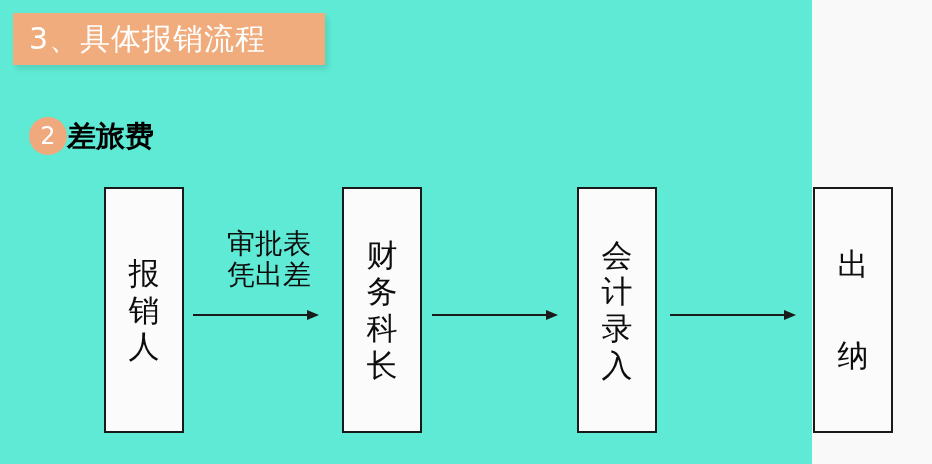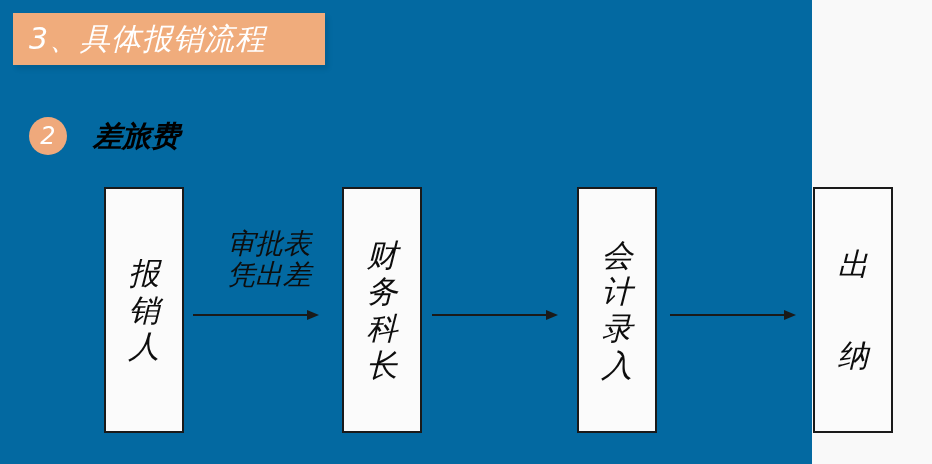--- a/index.html
+++ b/index.html
@@ -12,22 +12,21 @@
     height: 464px;
     background: #f9f9f9;
     font-family: "DejaVu Sans", "Liberation Sans", sans-serif;
     overflow: hidden;
     position: relative;
   }
   .slide {
     position: relative;
     width: 812px;
     height: 464px;
-    background: #0369a1;
-    font-style: italic;
+    background: #5eead4;
   }
 
   
   .title-banner {
     position: absolute;
     left: 13px;
     top: 13px;
     width: 312px;
     height: 52px;
     background: #f0ac7c;
@@ -64,21 +63,20 @@
     justify-content: center;
     flex: 0 0 auto;
   }
   .badge-number {
     color: #ffffff;
     font-size: 24px;
     line-height: 1;
     font-weight: 400;
   }
   .section-label {
-    margin-left: 26px;
     font-size: 29px;
     line-height: 1;
     color: #000000;
     font-weight: 700;
     white-space: nowrap;
   }
 
   
   .flow {
     position: absolute;

